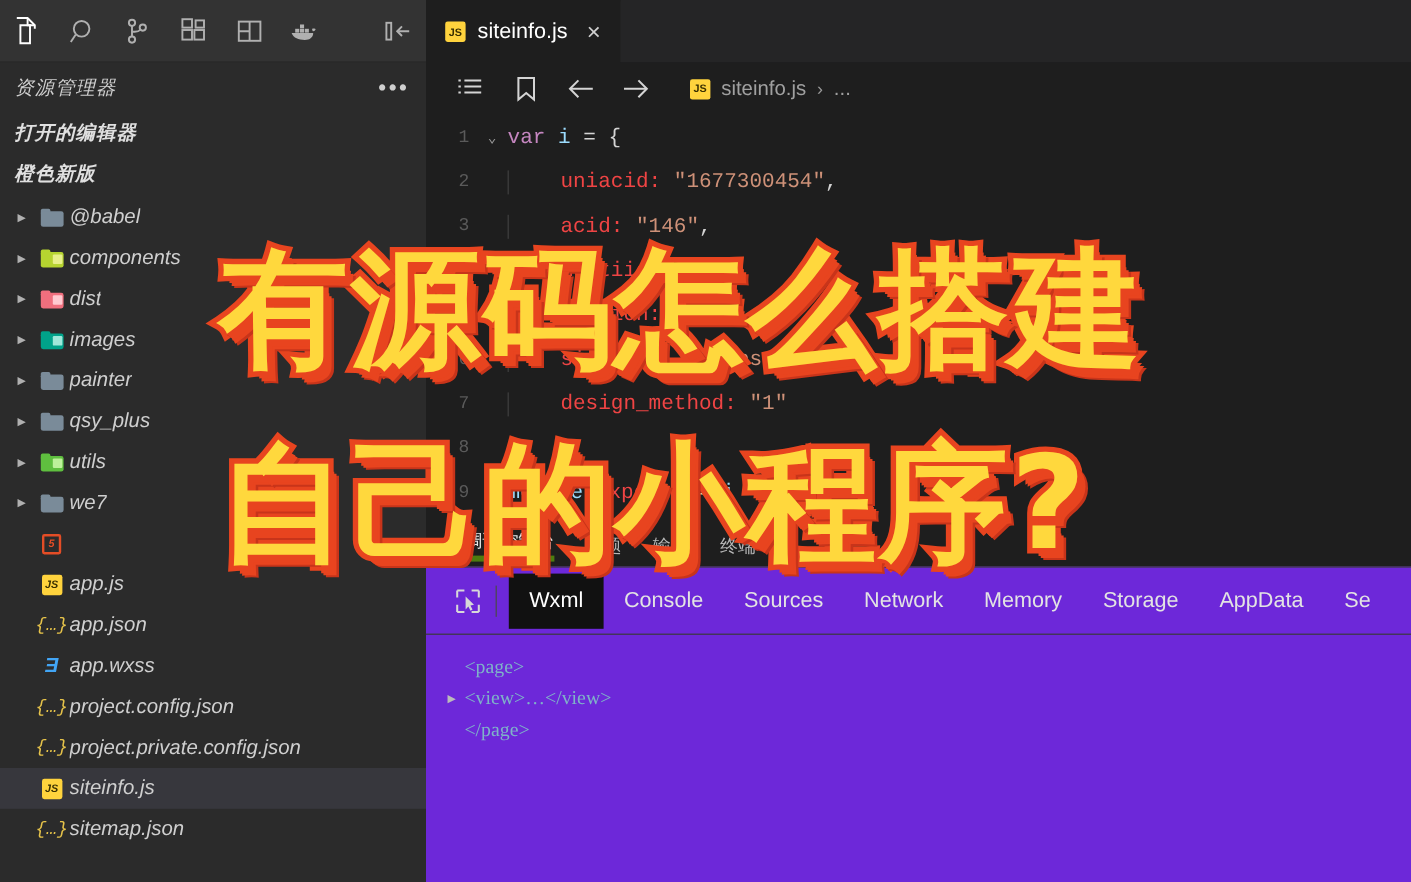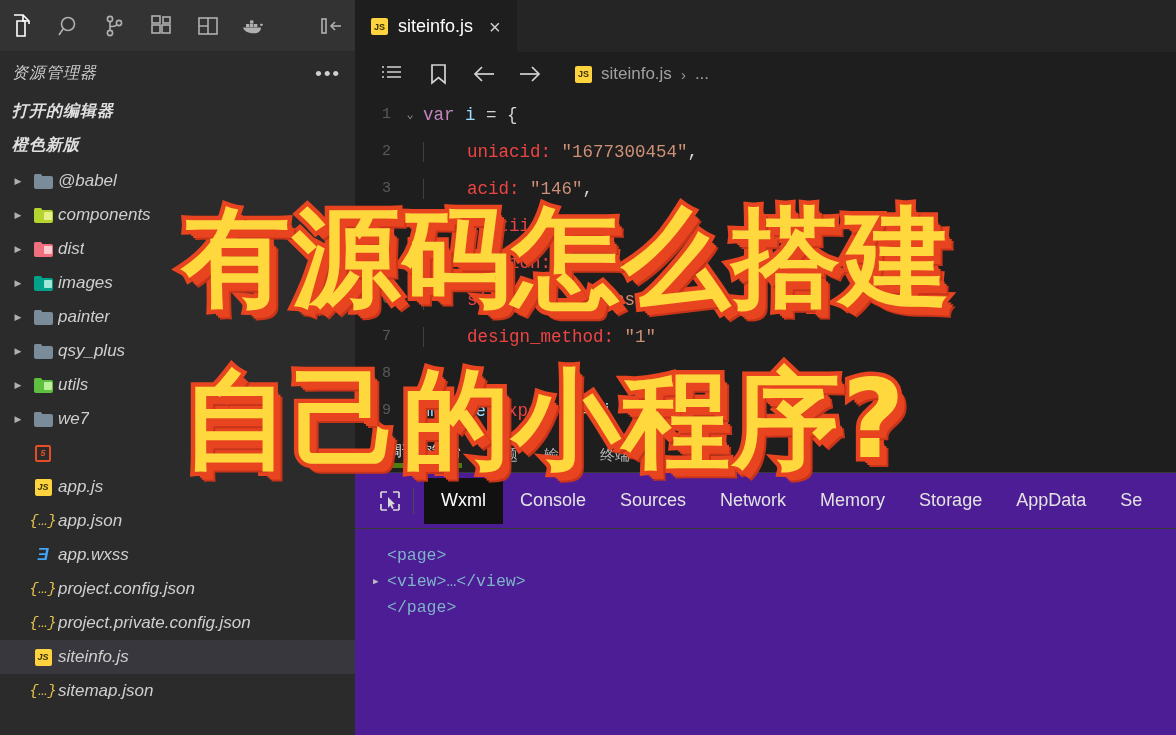--- a/index.html
+++ b/index.html
@@ -123,40 +123,40 @@
   #panelstrip{
     position:absolute; left:0; top:438px; right:0; height:34px;
     background:#1e1e1e; display:flex; align-items:center; gap:26px; padding-left:32px;
     font-size:15px; color:#b8b8b8;
   }
   #panelstrip .pt{ cursor:pointer; }
   #panelstrip .pt.on{ color:#e7e7e7; border-bottom:5px solid #4d7c0f; padding-bottom:2px;}
 
   
   #devtools{
-    position:absolute; left:0; top:472px; right:0; bottom:0; background:#4c1d95;
+    position:absolute; left:0; top:472px; right:0; bottom:0; background:#6d28d9;
     border-top:1px solid #3a3a3a;
   }
   #dt-tabs{
     height:56px; display:flex; align-items:center; padding-left:14px;
     border-bottom:1px solid #3a3a3a;
   }
   #dt-inspect{ width:42px; height:56px; display:flex; align-items:center; justify-content:center; color:#d8d8d8; cursor:pointer;}
   .dt-div{ width:1px; height:26px; background:#4a4a4a; margin:0 10px 0 2px;}
   .dt-tab{
     padding:0 17px; height:46px; display:flex; align-items:center;
     font-size:18px; color:#e3e3e3; cursor:pointer;
   }
   .dt-tab.on{ background:#111111; color:#ffffff; }
   #dt-body{
     padding:14px 0 0 18px;
     font-family:"Liberation Mono","DejaVu Sans Mono",monospace;
     font-size:16.5px; line-height:26px; color:#7fb3c8;
   }
-  .dt-line{ white-space:pre; display:flex; align-items:center;}
+  .dt-line{ white-space:pre; display:flex; align-items:center;font-family:Liberation Serif, serif;}
   .dt-arrow{ display:inline-block; width:14px; color:#bbbbbb; font-size:9px;}
 
   
   #overlay{
     position:absolute; left:0; top:0; width:100%; height:100%;
     pointer-events:none;
   }
   .ovl{
     position:absolute;
     font-family:"DejaVu Sans","Liberation Sans",sans-serif;

